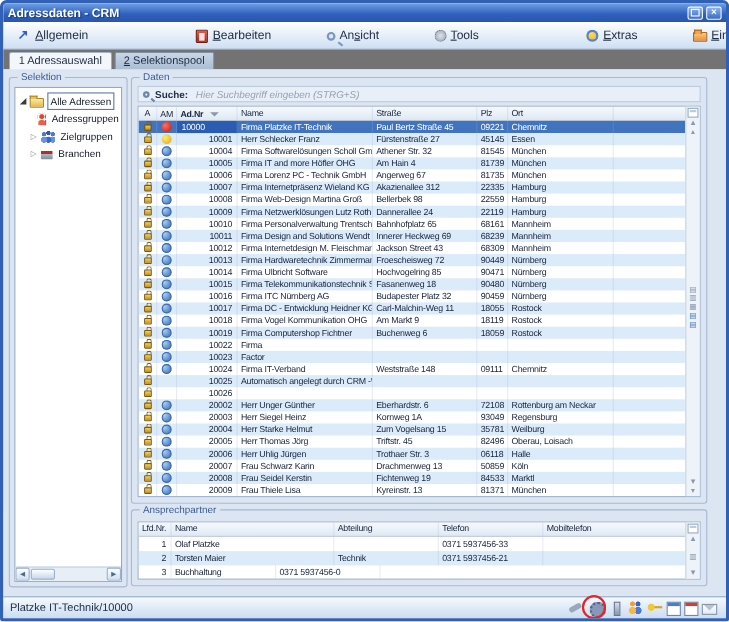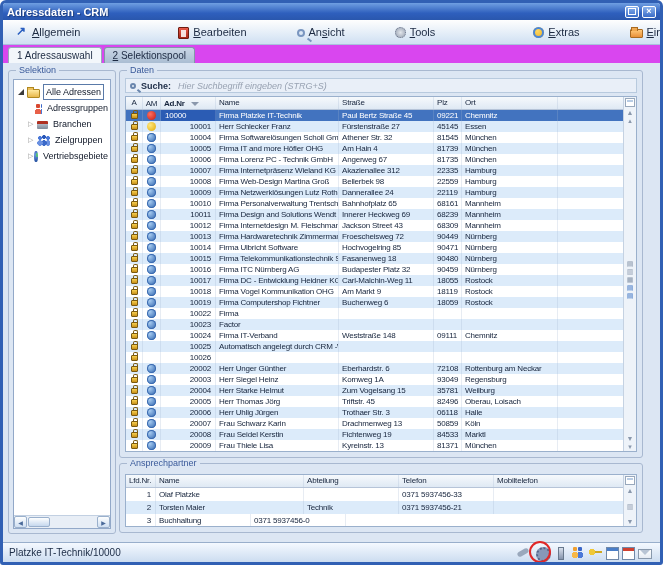--- a/index.html
+++ b/index.html
@@ -40,21 +40,21 @@
   .mi-settings::before{content:"";position:absolute;left:0;top:-3px;width:5px;height:3px;background:#f0a850;border:1px solid #a86a20;border-bottom:none;}
   .mi-help{width:12px;height:12px;background:linear-gradient(#6aa0e8,#2858b0);border-radius:2px;color:#fff;text-align:center;}
   .mi-help::after{content:"?";font-size:9px;font-weight:bold;line-height:12px;}
   .mi-table{width:14px;height:12px;margin:0 2px;border:1px solid #8494ac;background:repeating-linear-gradient(#f2f7fc 0 2px,#b8cce4 2px 4px);}
   .mi-table.red::after,.mi-table.green::after{content:"";position:absolute;right:-2px;bottom:-2px;width:6px;height:6px;border-radius:50%;}
   .mi-table.red::after{background:#d03028;}
   .mi-table.green::after{background:#30a040;}
   .mi-note{width:11px;height:13px;margin-left:4px;background:#fffef6;border:1px solid #9aa4b4;}
   .mi-note::before{content:"";position:absolute;left:-2px;top:-2px;width:6px;height:6px;border-radius:50%;background:#f0a030;}
   
-  .tabstrip{position:absolute;left:0;top:42px;right:0;height:18px;background:#d946ef;display:flex;align-items:flex-end;padding-left:5px;}
+  .tabstrip{position:absolute;left:0;top:42px;right:0;height:18px;background:#737373;display:flex;align-items:flex-end;padding-left:5px;}
   .tab{font-size:10px;padding:2px 8px 2px;margin-right:2px;border:1px solid #8494ac;border-bottom:none;
     border-radius:3px 3px 0 0;background:linear-gradient(#c9d6e6,#aabdd2);color:#1c2a42;}
   .tab.active{background:#f3f7fb;border-color:#98a8bc;position:relative;top:1px;padding-bottom:3px;}
   .tab u{text-decoration:underline;}
   
   .content{position:absolute;left:0;top:60px;right:0;bottom:20px;background:#dce6f3;}
   .panel{position:absolute;border:1px solid #a8b8d0;border-radius:3px;}
   .panel-label{position:absolute;top:-6px;left:7px;background:#dce6f3;padding:0 3px;font-size:9px;color:#3a5a9a;}
   .panel-selektion{left:5px;top:7px;width:108px;height:464px;}
   .panel-daten{left:116px;top:7px;width:524px;height:388px;}
@@ -216,32 +216,27 @@
           <span class="ti ti-folder"></span>
           <span class="tree-label sel">Alle Adressen</span>
         </div>
         <div class="tree-row child">
           <span class="exp-none"></span>
           <span class="ti ti-users"></span>
           <span class="tree-label">Adressgruppen</span>
         </div>
         <div class="tree-row child">
           <span class="exp-closed"></span>
+          <span class="ti ti-group"></span>
+          <span class="tree-label">Zielgruppen</span>
+        </div>
+        <div class="tree-row child">
+          <span class="exp-closed"></span>
           <span class="ti ti-industry"></span>
           <span class="tree-label">Branchen</span>
-        </div>
-        <div class="tree-row child">
-          <span class="exp-closed"></span>
-          <span class="ti ti-group"></span>
-          <span class="tree-label">Zielgruppen</span>
-        </div>
-        <div class="tree-row child">
-          <span class="exp-closed"></span>
-          <span class="ti ti-globe"></span>
-          <span class="tree-label">Vertriebsgebiete</span>
         </div>
         <div class="hscroll">
           <span class="hs-btn left"></span>
           <span class="hs-thumb"></span>
           <span class="hs-track"></span>
           <span class="hs-btn right"></span>
         </div>
       </div>
     </div>
 

